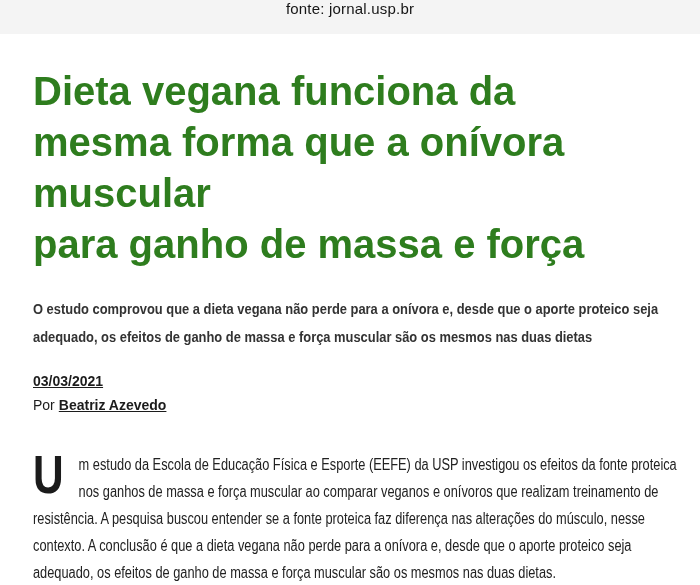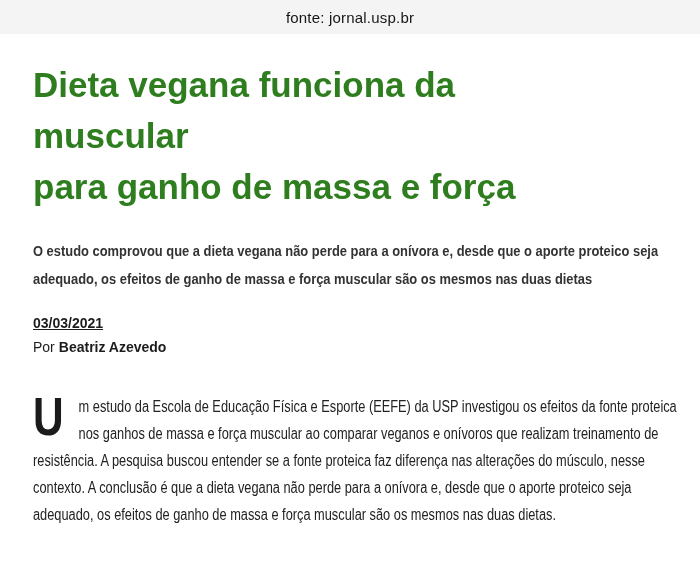--- a/index.html
+++ b/index.html
@@ -8,43 +8,43 @@
     --headline-green:#2e7d1e;
     --subtitle-color:#333333;
     --body-color:#222222;
     --meta-color:#1c1c1c;
   }
   *{margin:0;padding:0;box-sizing:border-box;}
   html,body{width:700px;height:585px;overflow:hidden;background:#ffffff;
     font-family:"Liberation Sans",sans-serif;}
   .topbar{
     width:700px;height:34px;background:var(--topbar-bg);
-    display:flex;align-items:center;justify-content:center;
+    display:flex;justify-content:center;
   }
   .topbar-text{
     font-size:15px;font-weight:500;color:var(--topbar-text);letter-spacing:.2px;
   }
   .content{padding:0 28px 0 33px;}
   .headline{
-    margin-top:25px;
+    margin-top:32px;
     color:var(--headline-green);
-    font-weight:700;font-size:35px;line-height:51px;letter-spacing:0;
+    font-weight:700;font-size:40px;line-height:51px;letter-spacing:0;
   }
   .headline .hline{display:block;white-space:nowrap;}
   .subtitle{
     margin-top:25px;
     font-size:15px;line-height:28px;font-weight:600;color:var(--subtitle-color);
     transform:scaleX(.86);transform-origin:0 0;width:740px;
   }
   .subtitle .sline{display:block;white-space:nowrap;}
   .meta{margin-top:21px;color:var(--meta-color);}
   .date{font-size:14px;line-height:18px;font-weight:600;text-decoration:underline;}
   .byline{margin-top:6px;font-size:14px;line-height:18px;font-weight:400;}
   .byline .prefix{margin-right:4px;}
-  .byline .author{font-weight:700;}
+  .byline .author{font-weight:700;text-decoration:underline;}
   .body-text{
     margin-top:37px;position:relative;
     font-size:16px;line-height:27px;color:var(--body-color);
     transform:scaleX(.8);transform-origin:0 0;width:800px;
   }
   .body-text .bline{display:block;white-space:nowrap;}
   .body-text .bline.indent{padding-left:57px;}
   .dropcap{
     position:absolute;left:0;top:0;
     font-size:53px;line-height:47px;font-weight:700;color:#1b1b1b;
@@ -54,20 +54,21 @@
 <body>
 
 <header class="topbar">
   <span class="topbar-text">fonte: jornal.usp.br</span>
 </header>
 
 <main class="content">
 
   <h1 class="headline">
     <span class="hline">Dieta vegana funciona da</span>
+    <span class="hline">mesma forma que a onívora</span>
     <span class="hline">muscular</span>
     <span class="hline">para ganho de massa e força</span>
   </h1>
 
   <div class="subtitle">
     <span class="sline">O estudo comprovou que a dieta vegana não perde para a onívora e, desde que o aporte proteico seja</span>
     <span class="sline">adequado, os efeitos de ganho de massa e força muscular são os mesmos nas duas dietas</span>
   </div>
 
   <div class="meta">

